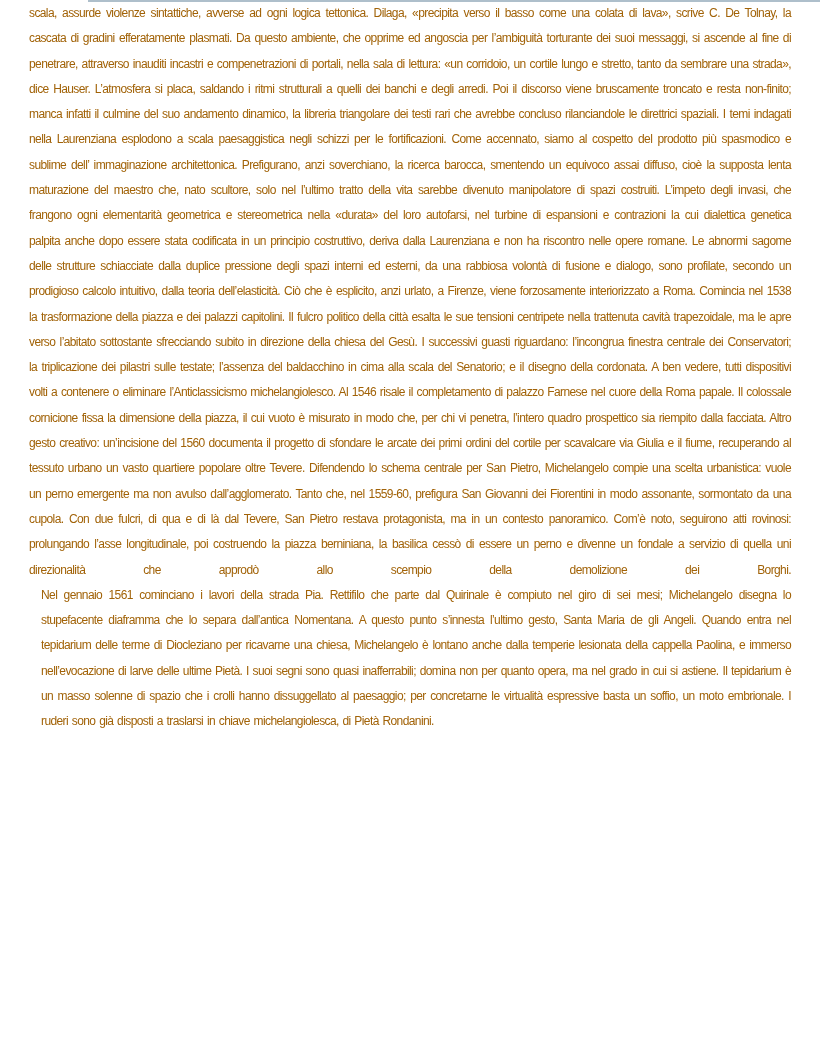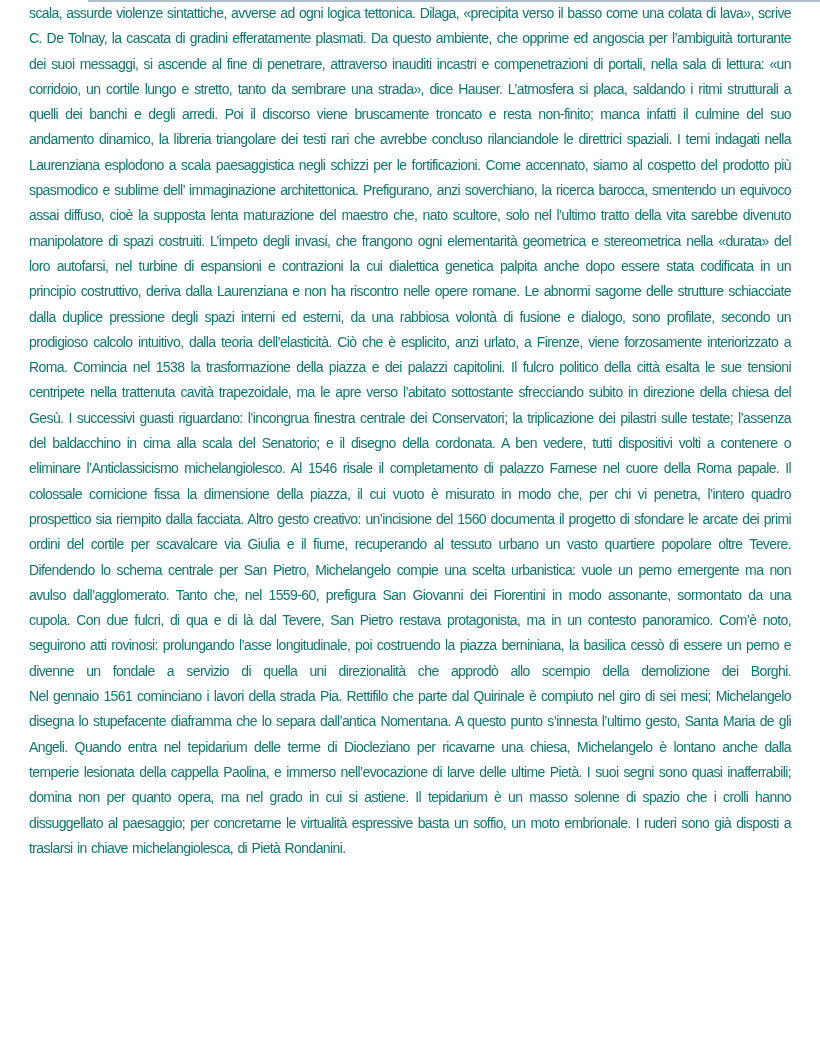--- a/index.html
+++ b/index.html
@@ -21,32 +21,33 @@
     left: 88px;
     right: 0;
     height: 2px;
     background: #aebfcb;
   }
   .text-block {
     position: absolute;
     top: 1px;
     left: 29px;
     width: 762px;
-    color: #0f766e;
-    font-size: 14px;
+    color: #a16207;
+    font-size: 12px;
     line-height: 25.3px;
     letter-spacing: -0.6px;
     word-spacing: 1px;
   }
   .para-justify-all {
     text-align: justify;
     text-align-last: justify;
   }
   .para-justify {
     text-align: justify;
+    margin-left: 12px;
   }
 </style>
 </head>
 <body>
 
 <div class="screen">
   <div class="edge-line"></div>
   <div class="text-block">
     <div class="para-justify-all">scala, assurde violenze sintattiche, avverse ad ogni logica tettonica. Dilaga, «precipita verso il basso come una colata di lava», scrive C. De Tolnay, la cascata di gradini efferatamente plasmati. Da questo ambiente, che opprime ed angoscia per l’ambiguità torturante dei suoi messaggi, si ascende al fine di penetrare, attraverso inauditi incastri e compenetrazioni di portali, nella sala di lettura: «un corridoio, un cortile lungo e stretto, tanto da sembrare una strada», dice Hauser. L’atmosfera si placa, saldando i ritmi strutturali a quelli dei banchi e degli arredi. Poi il discorso viene bruscamente troncato e resta non-finito; manca infatti il culmine del suo andamento dinamico, la libreria triangolare dei testi rari che avrebbe concluso rilanciandole le direttrici spaziali. I temi indagati nella Laurenziana esplodono a scala paesaggistica negli schizzi per le fortificazioni. Come accennato, siamo al cospetto del prodotto più spasmodico e sublime dell’ immaginazione architettonica. Prefigurano, anzi soverchiano, la ricerca barocca, smentendo un equivoco assai diffuso, cioè la supposta lenta maturazione del maestro che, nato scultore, solo nel l’ultimo tratto della vita sarebbe divenuto manipolatore di spazi costruiti. L’impeto degli invasi, che frangono ogni elementarità geometrica e stereometrica nella «durata» del loro autofarsi, nel turbine di espansioni e contrazioni la cui dialettica genetica palpita anche dopo essere stata codificata in un principio costruttivo, deriva dalla Laurenziana e non ha riscontro nelle opere romane. Le abnormi sagome delle strutture schiacciate dalla duplice pressione degli spazi interni ed esterni, da una rabbiosa volontà di fusione e dialogo, sono profilate, secondo un prodigioso calcolo intuitivo, dalla teoria dell’elasticità. Ciò che è esplicito, anzi urlato, a Firenze, viene forzosamente interiorizzato a Roma. Comincia nel 1538 la trasformazione della piazza e dei palazzi capitolini. Il fulcro politico della città esalta le sue tensioni centripete nella trattenuta cavità trapezoidale, ma le apre verso l’abitato sottostante sfrecciando subito in direzione della chiesa del Gesù. I successivi guasti riguardano: l’incongrua finestra centrale dei Conservatori; la triplicazione dei pilastri sulle testate; l’assenza del baldacchino in cima alla scala del Senatorio; e il disegno della cordonata. A ben vedere, tutti dispositivi volti a contenere o eliminare l’Anticlassicismo michelangiolesco. Al 1546 risale il completamento di palazzo Farnese nel cuore della Roma papale. Il colossale cornicione fissa la dimensione della piazza, il cui vuoto è misurato in modo che, per chi vi penetra, l’intero quadro prospettico sia riempito dalla facciata. Altro gesto creativo: un’incisione del 1560 documenta il progetto di sfondare le arcate dei primi ordini del cortile per scavalcare via Giulia e il fiume, recuperando al tessuto urbano un vasto quartiere popolare oltre Tevere. Difendendo lo schema centrale per San Pietro, Michelangelo compie una scelta urbanistica: vuole un perno emergente ma non avulso dall’agglomerato. Tanto che, nel 1559-60, prefigura San Giovanni dei Fiorentini in modo assonante, sormontato da una cupola. Con due fulcri, di qua e di là dal Tevere, San Pietro restava protagonista, ma in un contesto panoramico. Com’è noto, seguirono atti rovinosi: prolungando l’asse longitudinale, poi costruendo la piazza berniniana, la basilica cessò di essere un perno e divenne un fondale a servizio di quella uni direzionalità che approdò allo scempio della demolizione dei Borghi.</div>
     <div class="para-justify">Nel gennaio 1561 cominciano i lavori della strada Pia. Rettifilo che parte dal Quirinale è compiuto nel giro di sei mesi; Michelangelo disegna lo stupefacente diaframma che lo separa dall’antica Nomentana. A questo punto s’innesta l’ultimo gesto, Santa Maria de gli Angeli. Quando entra nel tepidarium delle terme di Diocleziano per ricavarne una chiesa, Michelangelo è lontano anche dalla temperie lesionata della cappella Paolina, e immerso nell’evocazione di larve delle ultime Pietà. I suoi segni sono quasi inafferrabili; domina non per quanto opera, ma nel grado in cui si astiene. Il tepidarium è un masso solenne di spazio che i crolli hanno dissuggellato al paesaggio; per concretarne le virtualità espressive basta un soffio, un moto embrionale. I ruderi sono già disposti a traslarsi in chiave michelangiolesca, di Pietà Rondanini.</div>

